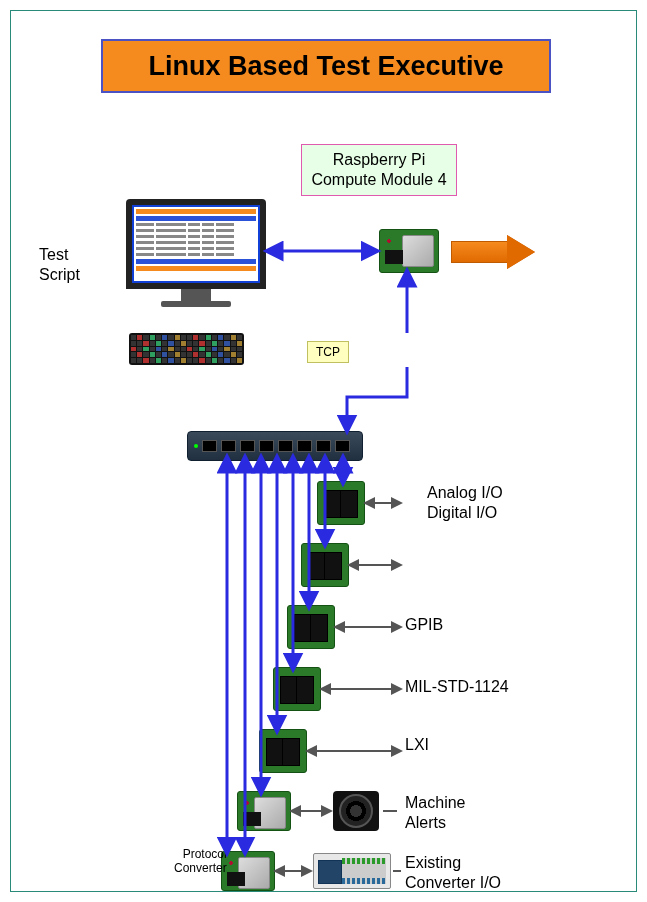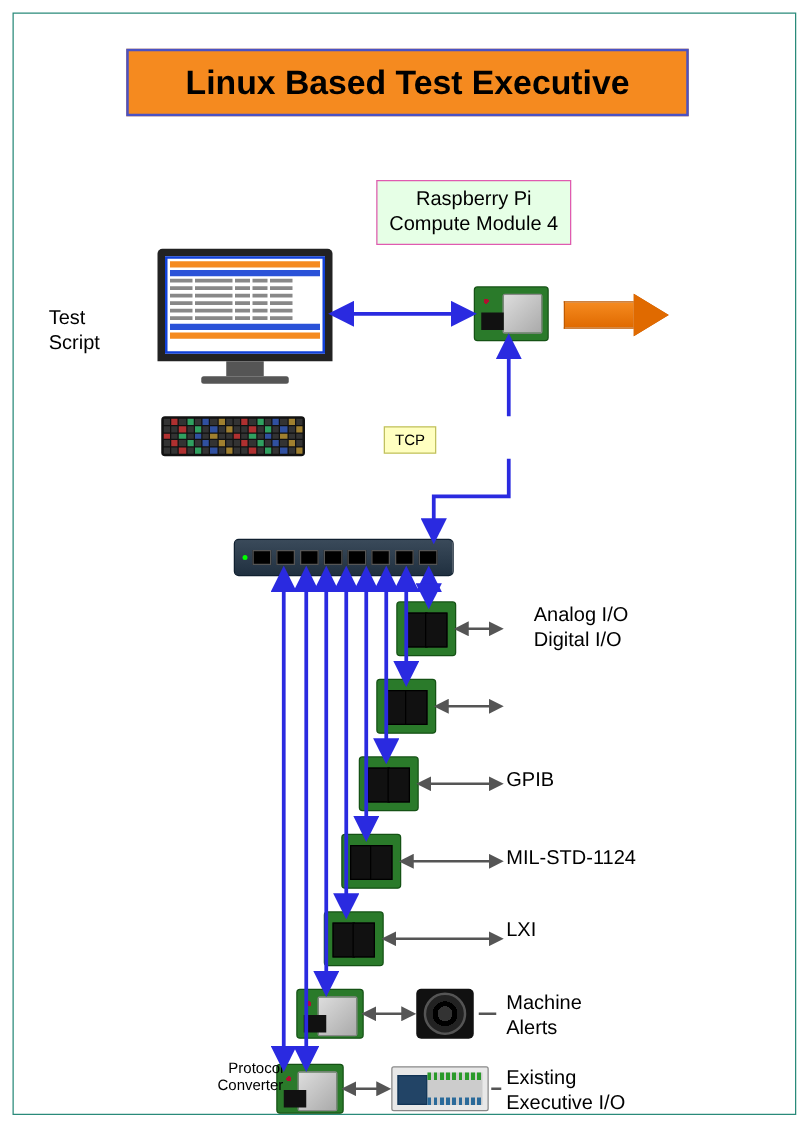--- a/index.html
+++ b/index.html
@@ -471,21 +471,21 @@
   <div class="label" style="left:394px; top:724px;">LXI</div>
 
   <div class="cm4" style="left:226px; top:780px; width:54px; height:40px;"></div>
   <div class="camera" style="left:322px; top:780px;"></div>
   <div class="label" style="left:394px; top:782px; white-space:pre-line;">Machine
 Alerts</div>
 
   <div class="cm4" style="left:210px; top:840px; width:54px; height:40px;"></div>
   <div class="iobox" style="left:302px; top:842px;"></div>
   <div class="label" style="left:394px; top:842px; white-space:pre-line;">Existing
-Executive I/O</div>
+Converter I/O</div>
 
   <div class="small-label" style="left:148px; top:836px; white-space:pre-line; text-align:right;margin-left:15px;">Protocol
 Converter</div>
 
   <svg class="wires">
     <defs>
       <marker id="ab" viewBox="0 0 10 10" refX="5" refY="5" markerWidth="7" markerHeight="7" orient="auto-start-reverse">
         <path d="M0,0 L10,5 L0,10 z" fill="#2a2ae0"></path>
       </marker>
       <marker id="ag" viewBox="0 0 10 10" refX="5" refY="5" markerWidth="6" markerHeight="6" orient="auto-start-reverse">

